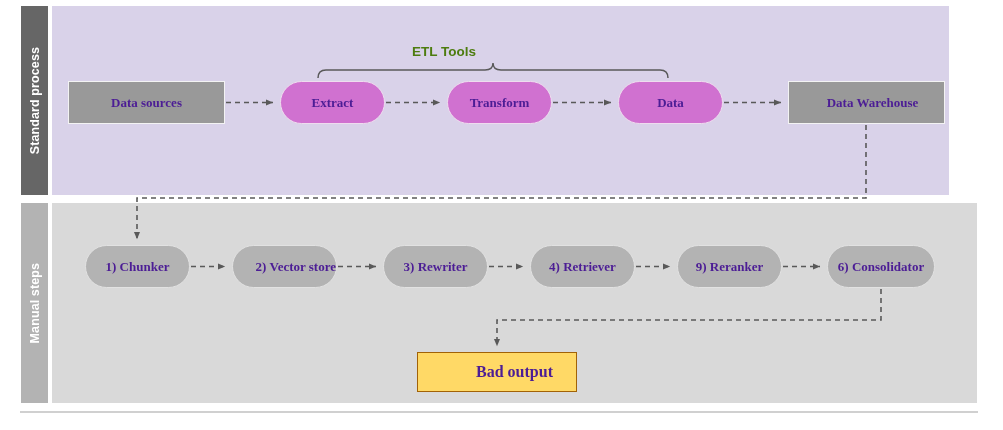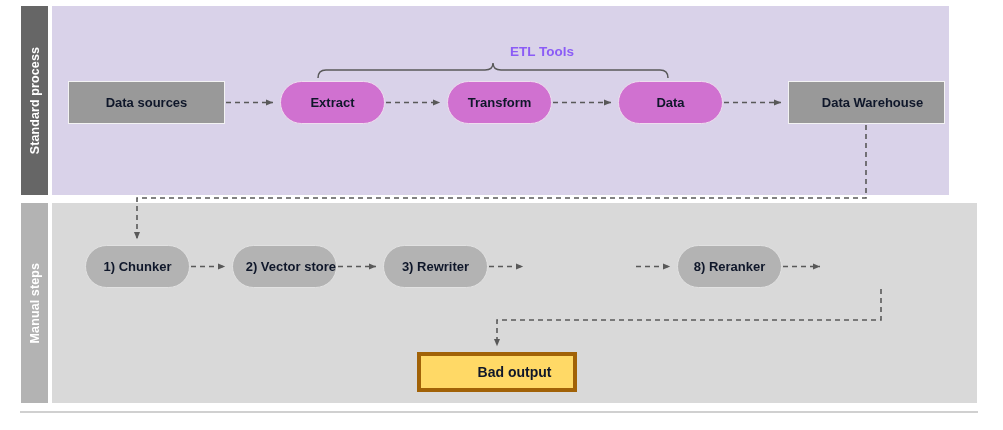--- a/index.html
+++ b/index.html
@@ -59,46 +59,47 @@
   }
 
   
   .node {
     position: absolute;
     box-sizing: border-box;
     display: flex;
     align-items: center;
     justify-content: center;
     text-align: center;
-    color: #0f172a;
+    color: #4c1d95;
     font-weight: bold;
     line-height: 1.18;
     border: 1px solid rgba(255,255,255,0.92);
+    font-family: Liberation Serif, serif;
   }
   .node-rect-gray {
     background: #999999;
     border: 1px solid #f3f3f3;
     font-size: 13px;
   }
   .node-pill-magenta {
     background: #d071d0;
     border: 1px solid #efdcef;
     border-radius: 999px;
     font-size: 13px;
   }
   .node-pill-gray {
     background: #b3b3b3;
     border: 1px solid #e2e2e2;
     border-radius: 999px;
     font-size: 13px;
   }
   .node-rect-yellow {
     background: #ffd966;
-    border: 4px solid #a16207;
-    font-size: 14px;
+    border: 1px solid #a16207;
+    font-size: 16px;
     padding-left: 35px;
   }
 
   #n-data-sources    { left:68px;  top:81px;  width:157px; height:43px; }
   #n-extract         { left:280px; top:81px;  width:105px; height:43px; }
   #n-transform       { left:447px; top:81px;  width:105px; height:43px; }
   #n-load            { left:618px; top:81px;  width:105px; height:43px; }
   #n-data-warehouse  { left:788px; top:81px;  width:157px; height:43px;padding-left:12px; }
 
   #n-chunker         { left:85px;  top:245px; width:105px; height:43px; }
@@ -109,22 +110,22 @@
   #n-consolidator    { left:827px; top:245px; width:108px; height:43px; }
 
   #n-bad-output      { left:417px; top:352px; width:160px; height:40px; }
 
   
   #etl-tools-label {
     position: absolute;
     left: 412px;
     top: 44px;
     width: 162px;
-    text-align: right;
-    color: #8b5cf6;
+    text-align: left;
+    color: #4d7c0f;
     font-size: 13.5px;
     font-weight: bold;
   }
 
   
   #wires {
     position: absolute;
     left: 0;
     top: 0;
     width: 1003px;
@@ -202,23 +203,29 @@
   </div>
 
   <div class="node node-pill-gray" id="n-vector-store">
     <span>2) Vector store</span>
   </div>
 
   <div class="node node-pill-gray" id="n-rewriter">
     <span>3) Rewriter</span>
   </div>
 
+  <div class="node node-pill-gray" id="n-retriever">
+    <span>4) Retriever</span>
+  </div>
 
   <div class="node node-pill-gray" id="n-reranker">
-    <span>8) Reranker</span>
-  </div>
-
+    <span>9) Reranker</span>
+  </div>
+
+  <div class="node node-pill-gray" id="n-consolidator">
+    <span>6) Consolidator</span>
+  </div>
 
   <div class="node node-rect-yellow" id="n-bad-output">
     <span>Bad output</span>
   </div>
 
 </div>
 
 </body></html>

